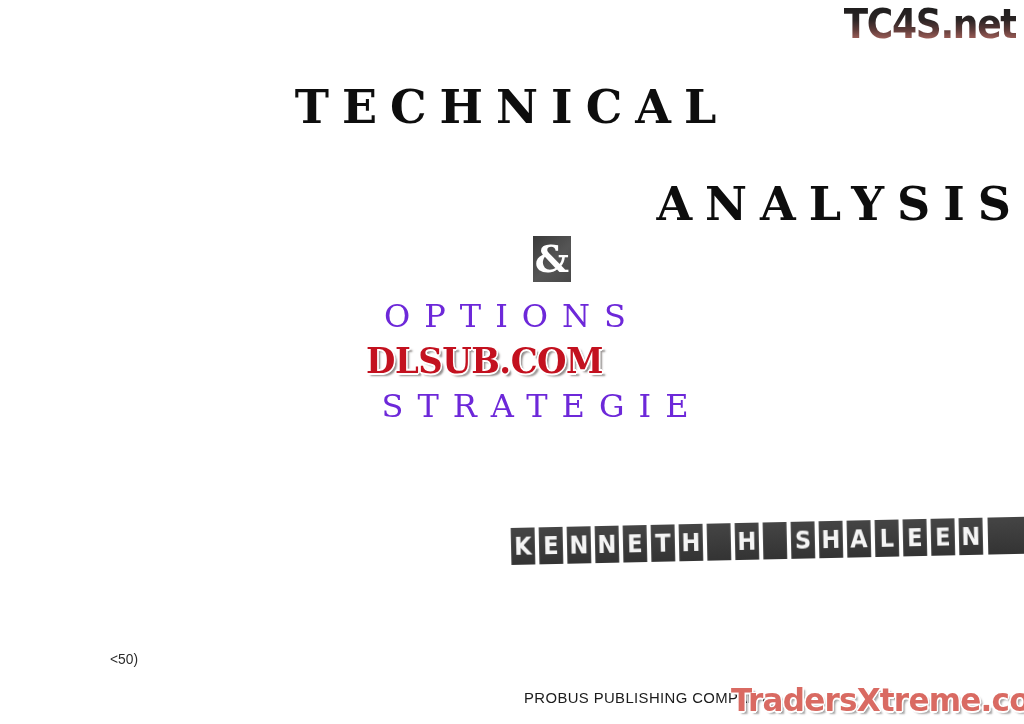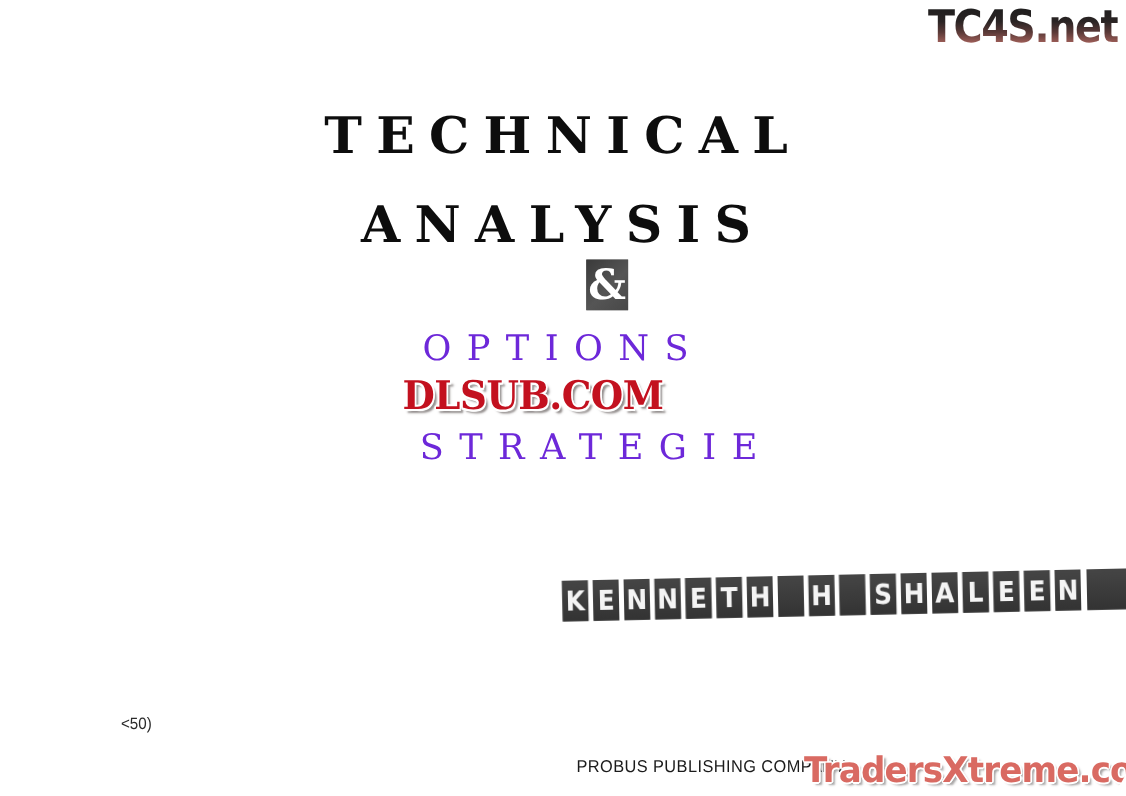--- a/index.html
+++ b/index.html
@@ -8,21 +8,20 @@
     padding: 0;
     background: #ffffff;
   }
   #page {
     position: relative;
     width: 1024px;
     height: 724px;
     background: #ffffff;
     overflow: hidden;
     font-family: "Liberation Sans", sans-serif;
-    border-radius: 28px;
     -webkit-font-smoothing: antialiased;
   }
 
   
   #tc4s-watermark {
     position: absolute;
     top: 4px;
     right: 8px;
     font-family: "DejaVu Sans", sans-serif;
     font-weight: 700;
@@ -70,22 +69,22 @@
     font-family: "DejaVu Serif", "Liberation Serif", serif;
     font-weight: 400;
     font-size: 32px;
     line-height: 1;
     letter-spacing: 14px;
     color: #6d28d9;
     white-space: nowrap;
     filter: blur(0.18px);
   }
 
-  #line-technical { position: absolute; left: 0; top: 100px; width: 1024px; }
-  #line-analysis  { position: absolute; left: 0; top: 181px; width: 1024px; }
+  #line-technical { position: absolute; left: 0; top: 84px; width: 1024px; }
+  #line-analysis  { position: absolute; left: 0; top: 181px; width: 1024px; text-align: right; }
   #line-options   { position: absolute; left: 0; top: 300px; width: 1024px; }
   #line-strategie { position: absolute; left: 0; top: 390px; width: 1024px; padding-left: 30px; }
 
   
   #ampersand-block {
     position: absolute;
     left: 533px;
     top: 236px;
     width: 38px;
     height: 46px;

